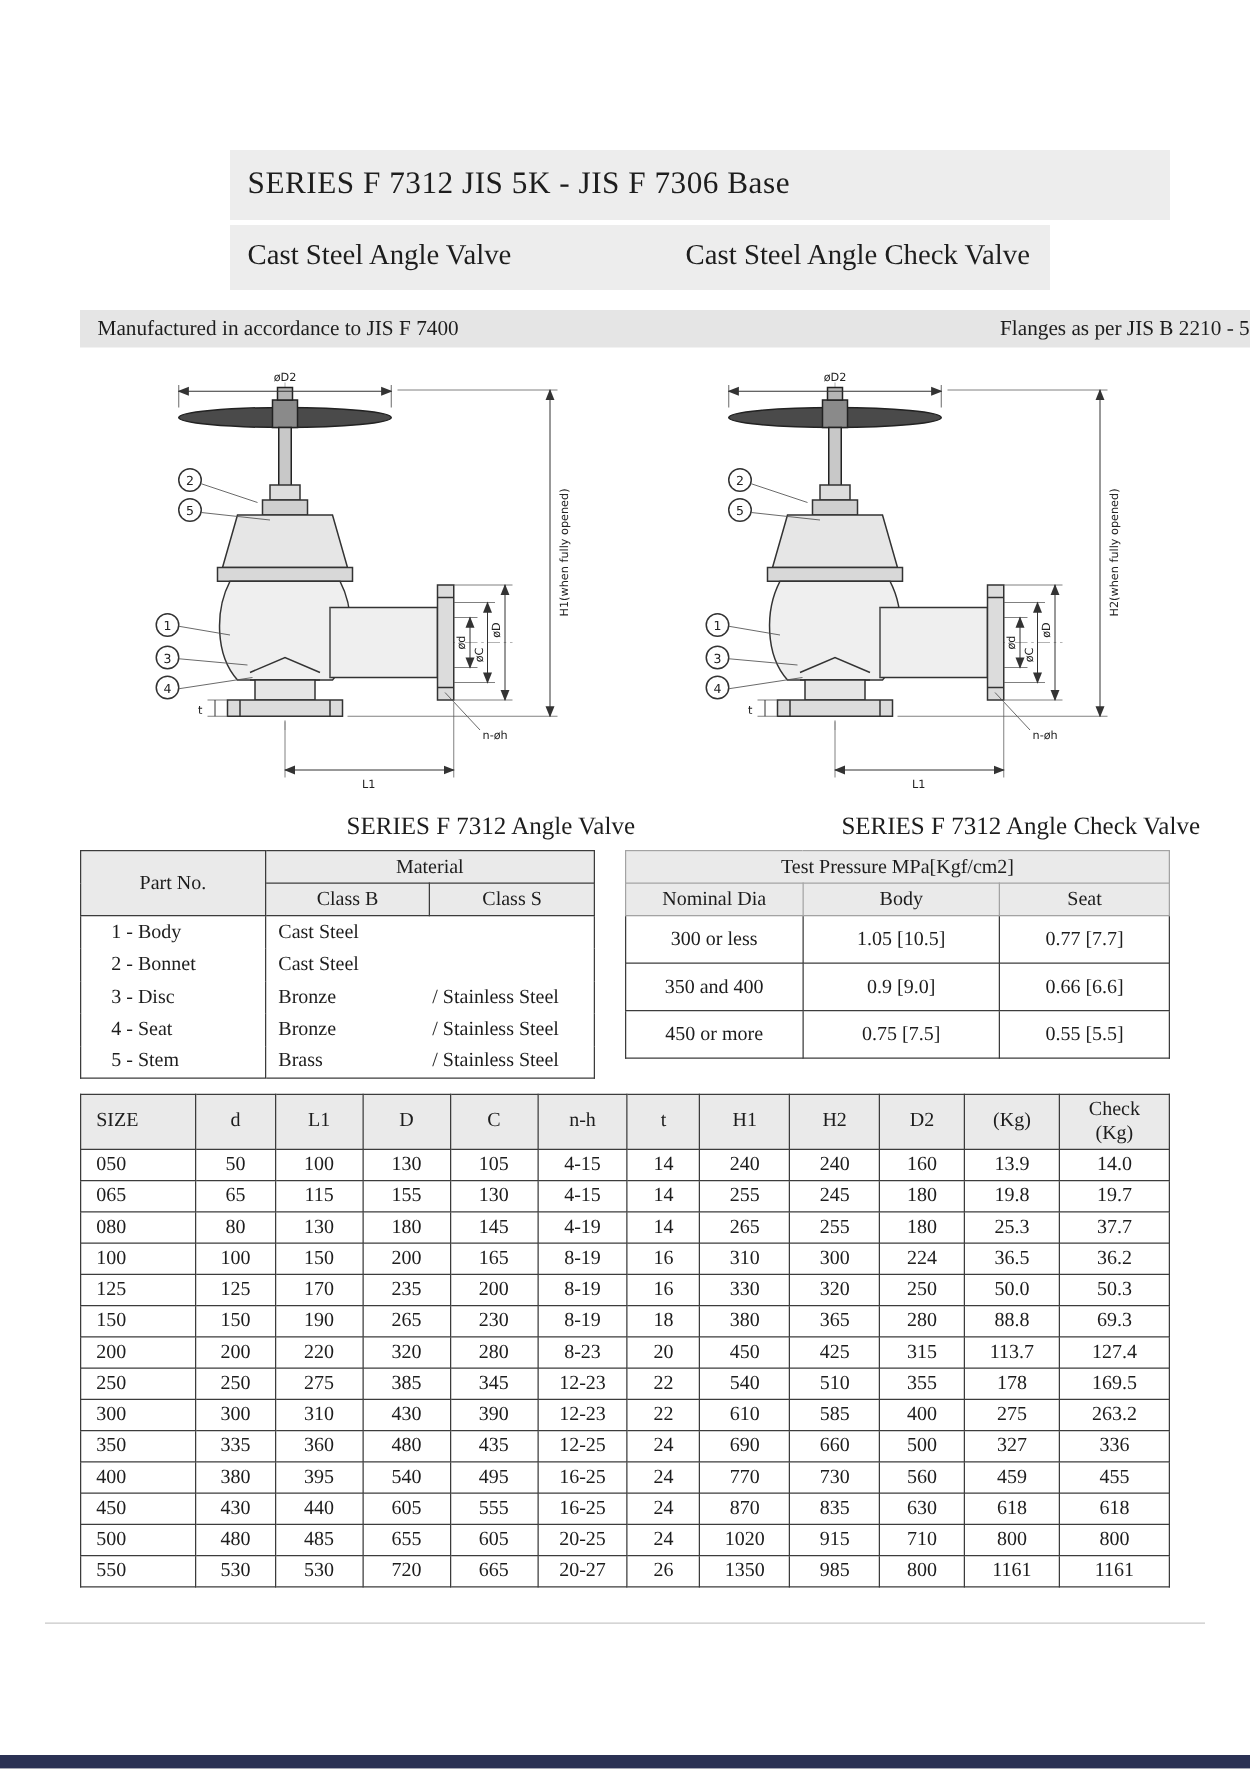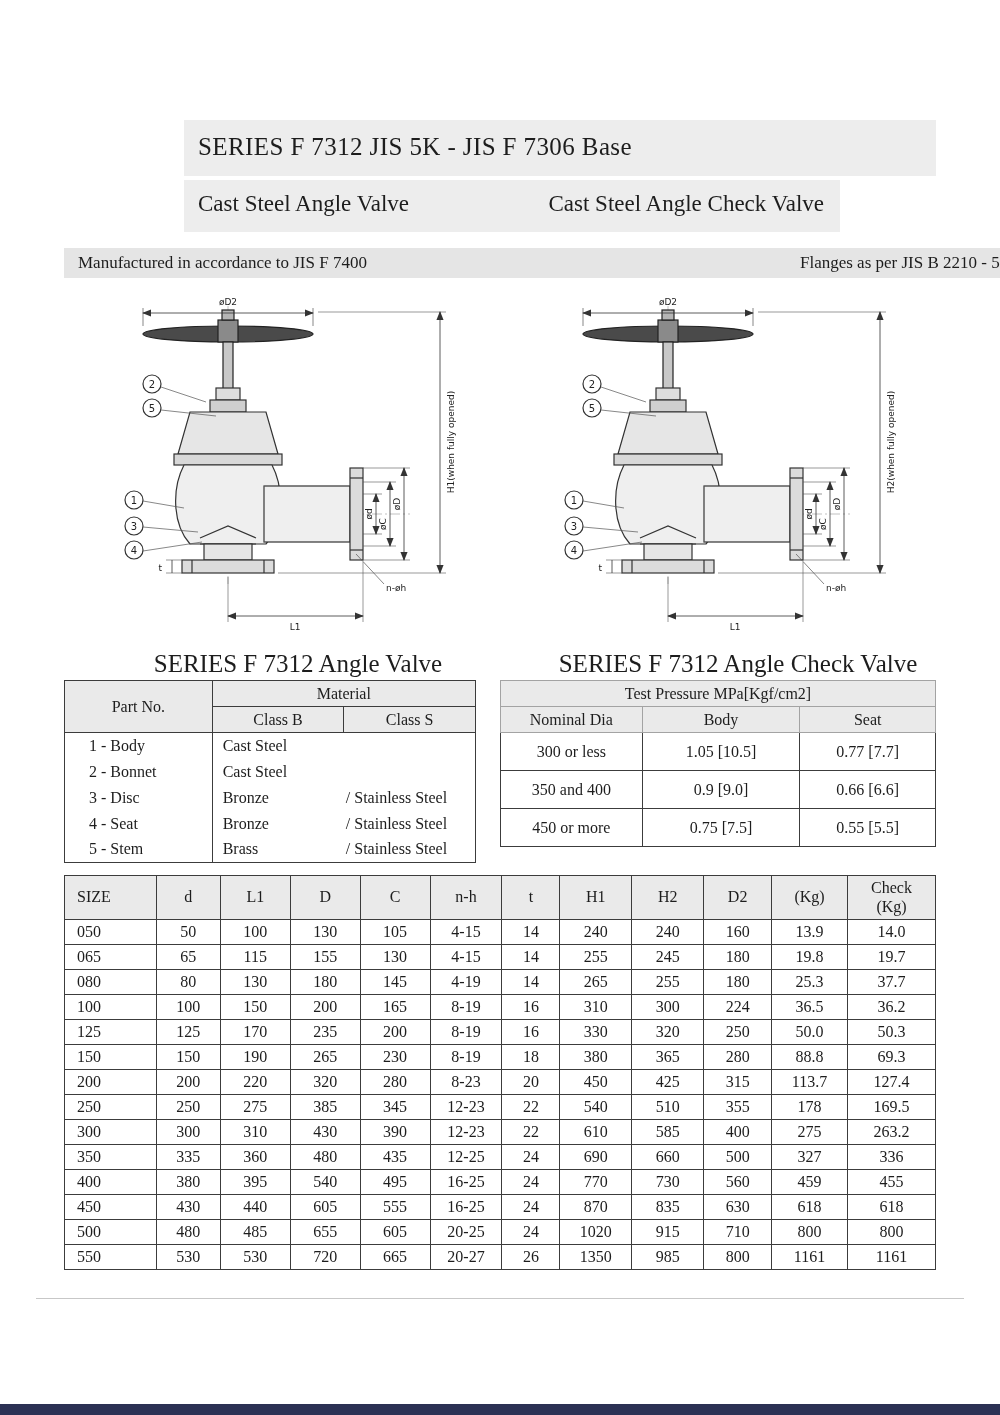--- a/index.html
+++ b/index.html
@@ -29,23 +29,23 @@
   
   .banner {
     position:absolute; left:64px; top:248px; width:962px; height:30px;
     background:#e5e5e5; font-size:17px; display:flex; justify-content:space-between;
     padding:5px 14px 0 14px;
   }
 
   
   .drawing-left  { position:absolute; left:88px;  top:292px; }
   .drawing-right { position:absolute; left:528px; top:292px; }
-  .caption { position:absolute; width:420px; top:650px; text-align:center; font-size:25px; }
+  .caption { position:absolute; width:420px; top:650px; text-align:right; font-size:20px; }
   .caption-left  { left:88px; }
-  .caption-right { left:528px; }
+  .caption-right { left:540px; }
   svg text { font-family:"DejaVu Sans",sans-serif; }
   .dim-label   { font-size:9px;  fill:#222; stroke:none; }
   .callout-num { font-size:10px; fill:#222; stroke:none; }
 
   
   table { border-collapse:collapse; font-size:16px; color:#1d1d1d; }
   th { font-weight:normal; }
 
   .mat-table { position:absolute; left:64px; top:680px; width:412px; border:1px solid #3c3c3c; }
   .mat-table th { background:#eaeaea; border:1px solid #3c3c3c; height:26px; }

